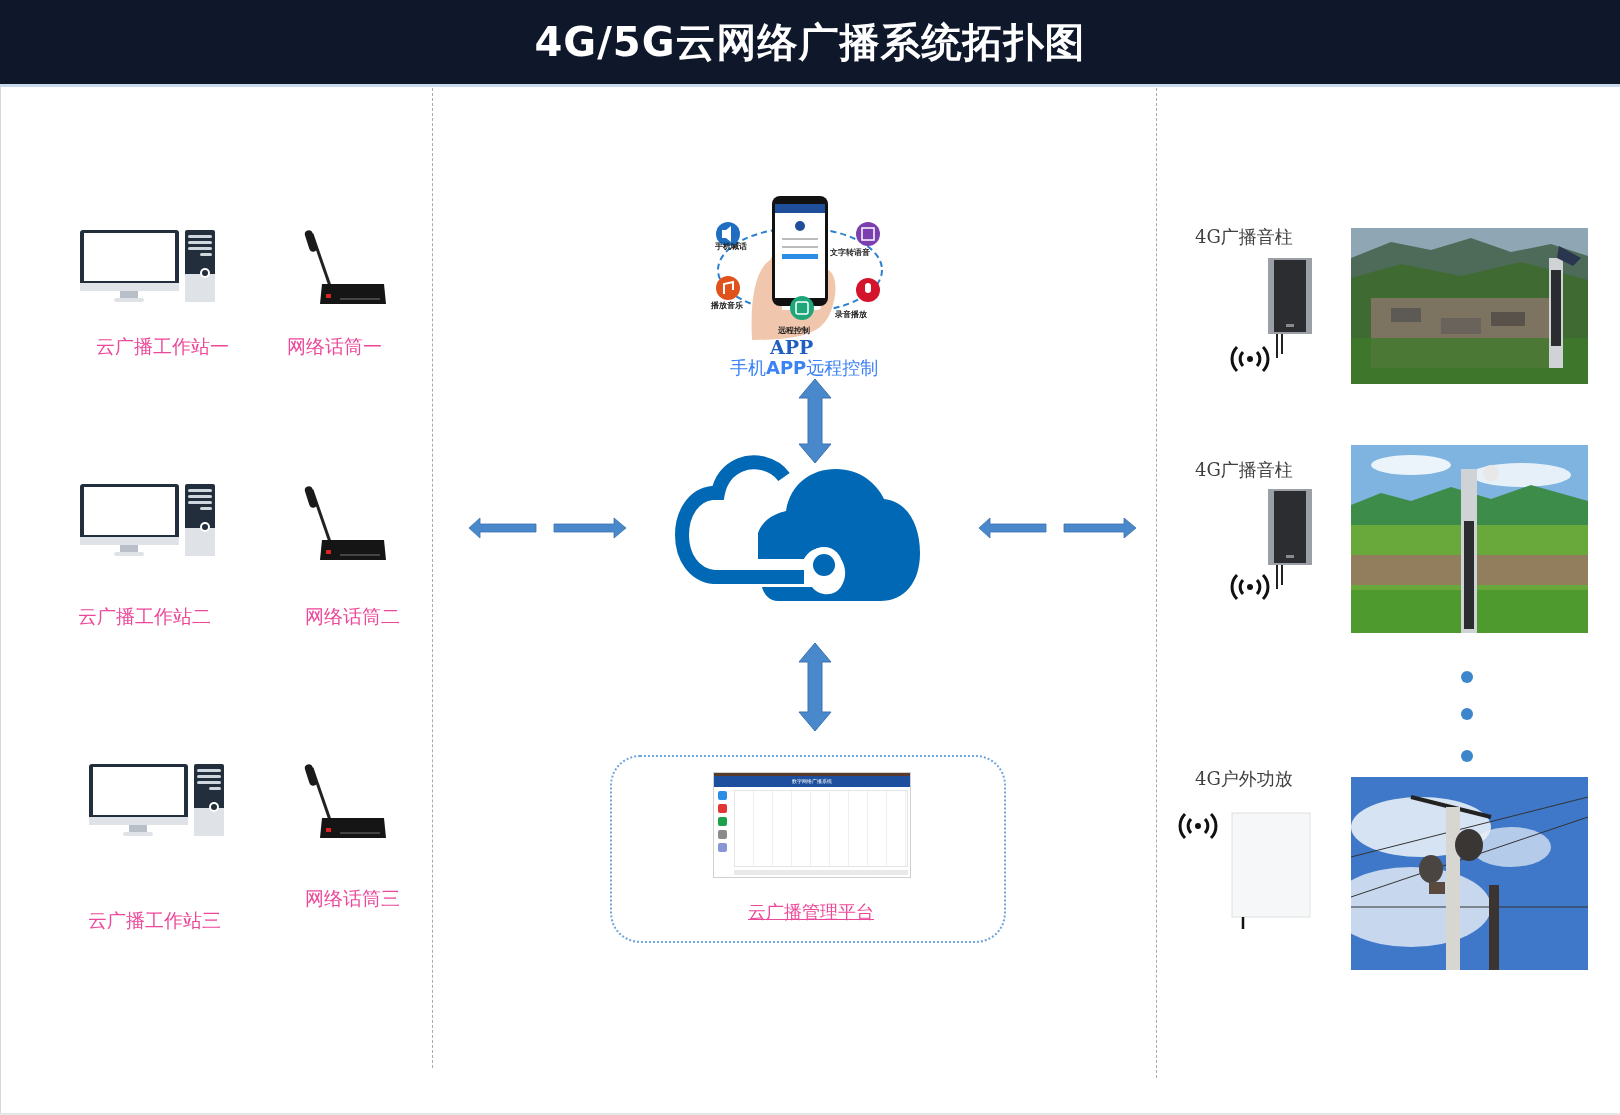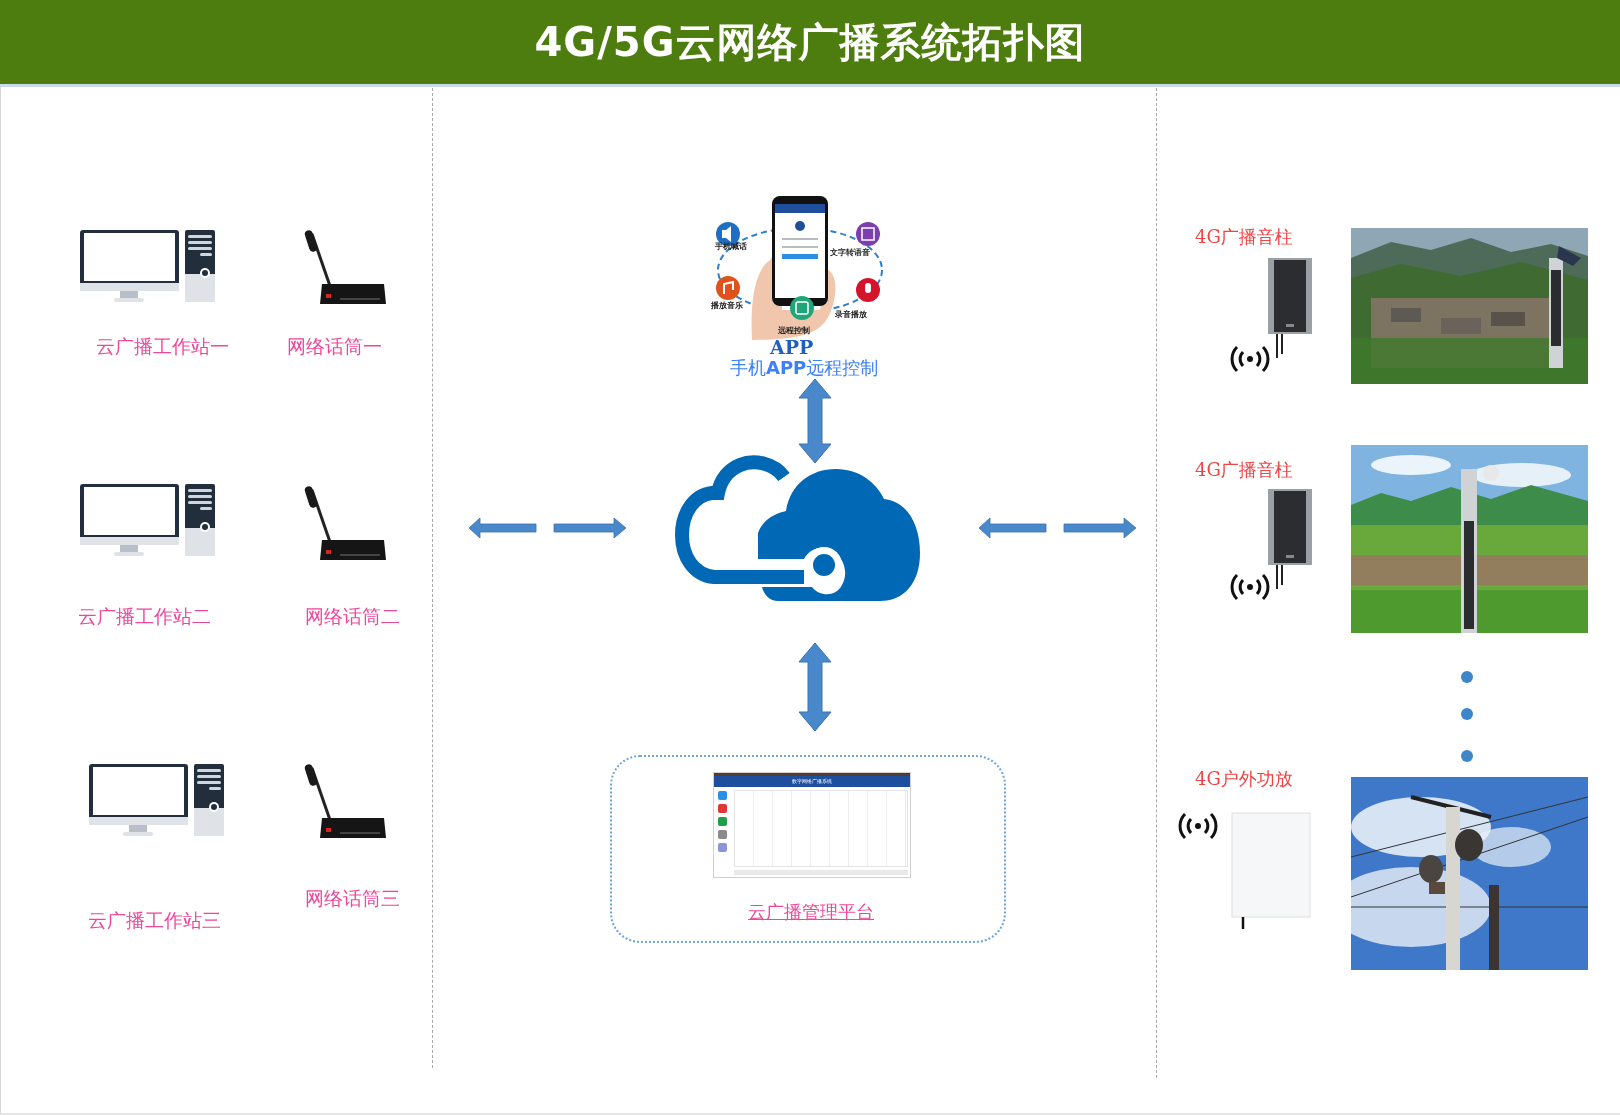--- a/index.html
+++ b/index.html
@@ -1,34 +1,34 @@
 <!DOCTYPE html>
 <html><head>
 <meta charset="utf-8">
 <style>
   html, body { margin: 0; padding: 0; background: #ffffff; }
   body { width: 1620px; height: 1115px; position: relative; overflow: hidden;
          font-family: "DejaVu Sans", sans-serif; }
   .abs { position: absolute; }
-  #header { left: 0; top: 0; width: 1620px; height: 84px; background: #4d7c0f;
+  #header { left: 0; top: 0; width: 1620px; height: 84px; background: #0f172a;
             display: flex; align-items: center; justify-content: center; }
   #header-title { color: #ffffff; font-size: 40px; font-weight: bold; letter-spacing: 1px;
                   font-family: "DejaVu Sans", sans-serif; }
   #header-line { left: 0; top: 84px; width: 1620px; height: 3px; background: #c9d9ee; }
   .vdash { width: 0; border-left: 1px dashed #a9a9a9; }
   .page-left-border { left: 0; top: 87px; width: 1px; height: 1028px; background: #d8d8d8; }
   .page-bottom-border { left: 0; top: 1113px; width: 1620px; height: 2px; background: #e6e6e6; }
 
   .red-label { color: #ec4899; font-size: 19px; font-family: "DejaVu Serif", serif; white-space: nowrap; }
 
   
   .pc { width: 140px; height: 80px; }
   .mic { width: 90px; height: 80px; }
 
-  .speaker-label { color: #ef4444; font-size: 18px; font-family: "DejaVu Serif", serif; white-space: nowrap; }
+  .speaker-label { color: #404040; font-size: 18px; font-family: "DejaVu Serif", serif; white-space: nowrap; }
   .photo { overflow: hidden; }
 
   .dot { width: 12px; height: 12px; border-radius: 50%; background: #3d86cc; }
 
   .platform-box { border: 2px dotted #6ea7dc; border-radius: 30px; }
   .screen-thumb { background: #ffffff; border: 1px solid #d0d0d0; }
 </style>
 </head>
 <body>
 

